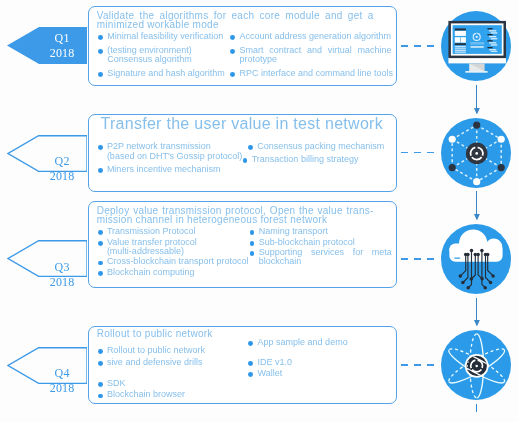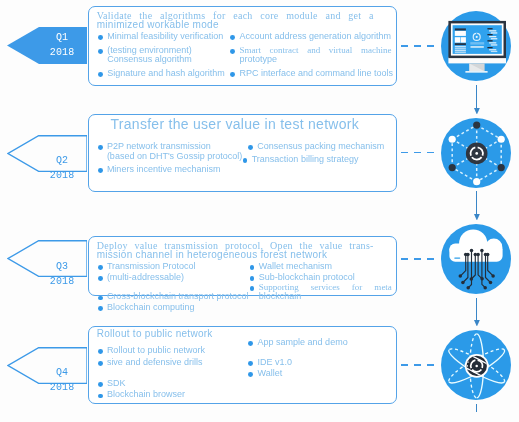--- a/index.html
+++ b/index.html
@@ -6,37 +6,37 @@
   html,body{margin:0;padding:0;}
   body{width:519px;height:422px;background:#ffffff;
        font-family:"Liberation Sans",sans-serif;overflow:hidden;}
   #root{position:relative;width:519px;height:422px;background:#fdfdfd;}
 
   
   .qtag{position:absolute;left:7px;width:80px;height:37px;}
   .qtag svg{position:absolute;left:0;top:0;}
   .qtag .qtext{position:absolute;left:25px;top:0;width:60px;height:37px;
       display:flex;flex-direction:column;align-items:center;justify-content:center;
-      font-family:Liberation Mono, monospace;font-size:10px;line-height:14.8px;letter-spacing:.2px;}
+      font-family:Liberation Serif, serif;font-size:12px;line-height:14.8px;letter-spacing:.2px;}
   .qtag .qtext span{display:block;margin-right:-.2px;}
   .qtag.filled .qtext{color:#ffffff;}
   .qtag.hollow .qtext{color:#3d9ae8;margin-top:16px;}
 
   
   .card{position:absolute;left:87.5px;width:309px;border:1.3px solid #54a3e8;
         border-radius:7px;background:#ffffff;box-sizing:border-box;}
   .card .title{position:absolute;width:277px;color:#86bfeb;letter-spacing:.28px;}
   .cols{position:absolute;left:0;top:0;}
   .col{position:absolute;left:0;top:0;}
   .li{position:absolute;padding-left:9.2px;font-size:9px;
       color:#86bfeb;box-sizing:content-box;}
   .li .dot{position:absolute;left:0px;top:3.1px;width:4.9px;height:4.9px;border-radius:50%;
       background:#2f97e8;}
   .ln{display:block;text-align:center;text-align-last:left;white-space:pre;}
-  .ln.j{text-align:justify;text-align-last:justify;font-family:Liberation Serif, serif;}
+  .ln.j{text-align:justify;text-align-last:justify;}
 
   
   .circ{position:absolute;width:70px;height:70px;border-radius:50%;background:#2b9ae8;
         left:441px;}
   .circ svg{position:absolute;left:0;top:0;overflow:visible;}
   .dash{position:absolute;left:400.6px;width:33.4px;height:1.5px;
         background:repeating-linear-gradient(to right,#3d9ae8 0 6.8px,transparent 6.8px 12.9px);}
   .conn{position:absolute;left:476.0px;width:1.4px;background:#3a86c7;}
   .arrowhead{position:absolute;left:473.9px;width:5.8px;height:6.6px;}
 </style>
@@ -121,21 +121,21 @@
     <div class="qtag hollow" style="top:134.5px">
       <svg width="80" height="37" viewBox="0 0 80 37">
     <polygon points="31.6,0.7 80,0.7 80,36.3 31.6,36.3 1.1,18.5" fill="none" stroke="#3d9ae8" stroke-width="1.35"></polygon>
       </svg>
       <div class="qtext">
         <span>Q2</span>
         <span>2018</span>
       </div>
     </div>
     <div class="card" style="top:114.1px;height:77.8px">
-      <div class="title" style="left:22px;top:5.12px;font-size:14px;line-height:8.95px">
+      <div class="title" style="left:12px;top:5.12px;font-size:16px;line-height:8.95px">
         <span class="ln">Transfer the user value in test network</span>
       </div>
       <div class="cols">
         <div class="col left">
           <div class="li" style="left:9.20px;top:26.57px;width:134.60px;line-height:9.9px"><span class="dot"></span><span class="t"><span class="ln">P2P network transmission</span><span class="ln">(based on DHT's Gossip protocol)</span></span></div>
           <div class="li" style="left:9.20px;top:49.47px;width:134.60px;line-height:9.9px"><span class="dot"></span><span class="t"><span class="ln">Miners incentive mechanism</span></span></div>
         </div>
         <div class="col right">
           <div class="li" style="left:159.60px;top:26.57px;width:134.60px;line-height:9.9px"><span class="dot"></span><span class="t"><span class="ln">Consensus packing mechanism</span></span></div>
           <div class="li" style="left:154px;top:39.57px;width:134.60px;line-height:9.9px"><span class="dot"></span><span class="t"><span class="ln">Transaction billing strategy</span></span></div>
@@ -172,34 +172,34 @@
     </div>
     <div class="qtag hollow" style="top:240.0px">
       <svg width="80" height="37" viewBox="0 0 80 37">
     <polygon points="31.6,0.7 80,0.7 80,36.3 31.6,36.3 1.1,18.5" fill="none" stroke="#3d9ae8" stroke-width="1.35"></polygon>
       </svg>
       <div class="qtext">
         <span>Q3</span>
         <span>2018</span>
       </div>
     </div>
-    <div class="card" style="top:236px;height:60px">
+    <div class="card" style="top:201px;height:87px">
       <div class="title" style="left:8.20px;top:5.12px;font-size:10px;line-height:8.95px">
         <span class="ln j">Deploy value transmission protocol, Open the value trans-</span>
         <span class="ln">mission channel in heterogeneous forest network</span>
       </div>
       <div class="cols">
         <div class="col left">
           <div class="li" style="left:9.20px;top:25.07px;width:141.40px;line-height:9.5px"><span class="dot"></span><span class="t"><span class="ln">Transmission Protocol</span></span></div>
-          <div class="li" style="left:9.20px;top:35.52px;width:141.40px;line-height:9.5px"><span class="dot"></span><span class="t"><span class="ln">(multi-addressable)</span></span></div>
+          <div class="li" style="left:9.20px;top:35.52px;width:141.40px;line-height:9.5px"><span class="dot"></span><span class="t"><span class="ln">Value transfer protocol</span><span class="ln">(multi-addressable)</span></span></div>
           <div class="li" style="left:9.20px;top:55.47px;width:141.40px;line-height:9.5px"><span class="dot"></span><span class="t"><span class="ln">Cross-blockchain transport protocol</span></span></div>
           <div class="li" style="left:9.20px;top:65.92px;width:141.40px;line-height:9.5px"><span class="dot"></span><span class="t"><span class="ln">Blockchain computing</span></span></div>
         </div>
         <div class="col right">
-          <div class="li" style="left:161.10px;top:25.07px;width:133.10px;line-height:9.5px"><span class="dot"></span><span class="t"><span class="ln">Wallet mechanism</span></span></div>
+          <div class="li" style="left:161.10px;top:25.07px;width:133.10px;line-height:9.5px"><span class="dot"></span><span class="t"><span class="ln">Naming transport</span></span></div>
           <div class="li" style="left:161.10px;top:35.52px;width:133.10px;line-height:9.5px"><span class="dot"></span><span class="t"><span class="ln">Sub-blockchain protocol</span></span></div>
           <div class="li" style="left:161.10px;top:45.97px;width:133.10px;line-height:9.5px"><span class="dot"></span><span class="t"><span class="ln j">Supporting services for meta</span><span class="ln">blockchain</span></span></div>
         </div>
       </div>
     </div>
     <div class="dash" style="top:258.1px"></div>
     <div class="circ" style="top:223.8px">
       <svg width="70" height="70" viewBox="0 0 70 70">
     <g>
       <circle cx="32.2" cy="19.5" r="14.1" fill="#ffffff"></circle>

